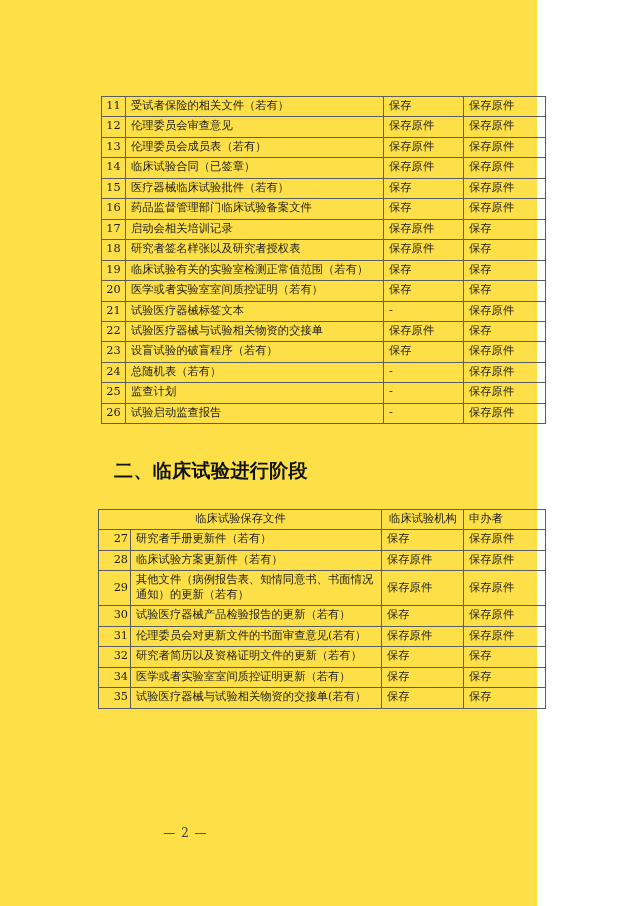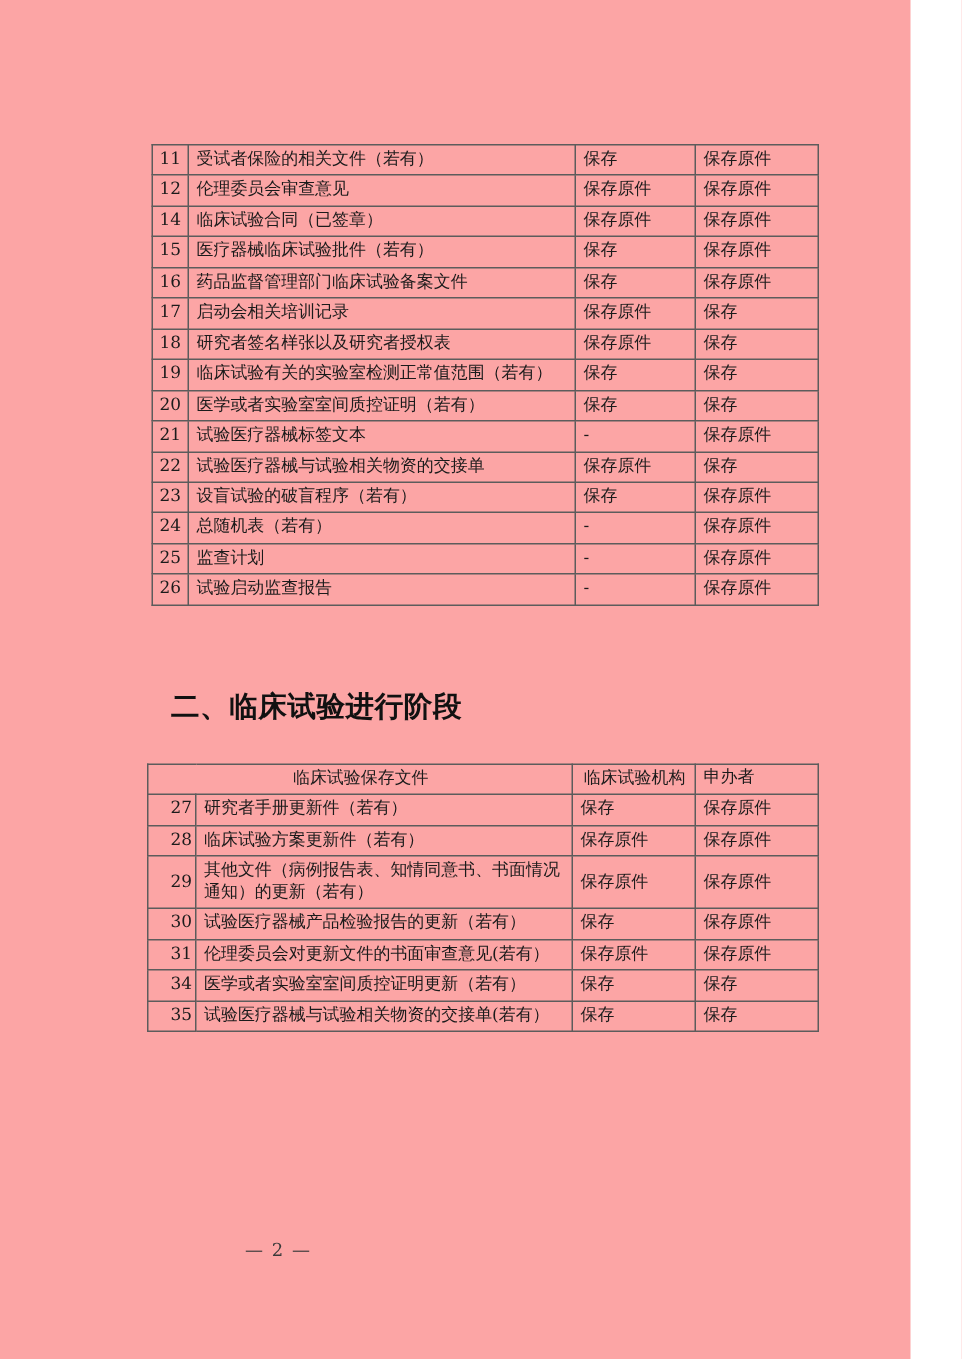--- a/index.html
+++ b/index.html
@@ -12,23 +12,23 @@
     height: 906px;
     font-family: "DejaVu Serif", "Liberation Serif", serif;
     color: #1b1b1b;
     position: relative;
     overflow: hidden;
   }
 
   .page {
     position: absolute;
     left: 0; top: 0;
-    width: 607px;
+    width: 537px;
     height: 906px;
-    background: #fca5a5;
+    background: #fde047;
   }
 
   
   .table-block-1 {
     position: absolute;
     left: 101px;
     top: 96px;
     width: 444px;
   }
   
@@ -117,20 +117,26 @@
       <tbody id="t1-body">
           <tr>
             <td class="c-num cell-num">11</td>
             <td class="c-name">受试者保险的相关文件（若有）</td>
             <td class="c-inst">保存</td>
             <td class="c-spon">保存原件</td>
           </tr>
           <tr>
             <td class="c-num cell-num">12</td>
             <td class="c-name">伦理委员会审查意见</td>
+            <td class="c-inst">保存原件</td>
+            <td class="c-spon">保存原件</td>
+          </tr>
+          <tr>
+            <td class="c-num cell-num">13</td>
+            <td class="c-name">伦理委员会成员表（若有）</td>
             <td class="c-inst">保存原件</td>
             <td class="c-spon">保存原件</td>
           </tr>
           <tr>
             <td class="c-num cell-num">14</td>
             <td class="c-name">临床试验合同（已签章）</td>
             <td class="c-inst">保存原件</td>
             <td class="c-spon">保存原件</td>
           </tr>
           <tr>
@@ -251,20 +257,26 @@
             <td class="c-inst">保存</td>
             <td class="c-spon">保存原件</td>
           </tr>
           <tr>
             <td class="c-num cell-num">31</td>
             <td class="c-name">伦理委员会对更新文件的书面审查意见(若有）</td>
             <td class="c-inst">保存原件</td>
             <td class="c-spon">保存原件</td>
           </tr>
           <tr>
+            <td class="c-num cell-num">32</td>
+            <td class="c-name">研究者简历以及资格证明文件的更新（若有）</td>
+            <td class="c-inst">保存</td>
+            <td class="c-spon">保存</td>
+          </tr>
+          <tr>
             <td class="c-num cell-num">34</td>
             <td class="c-name">医学或者实验室室间质控证明更新（若有）</td>
             <td class="c-inst">保存</td>
             <td class="c-spon">保存</td>
           </tr>
           <tr>
             <td class="c-num cell-num">35</td>
             <td class="c-name">试验医疗器械与试验相关物资的交接单(若有）</td>
             <td class="c-inst">保存</td>
             <td class="c-spon">保存</td>

